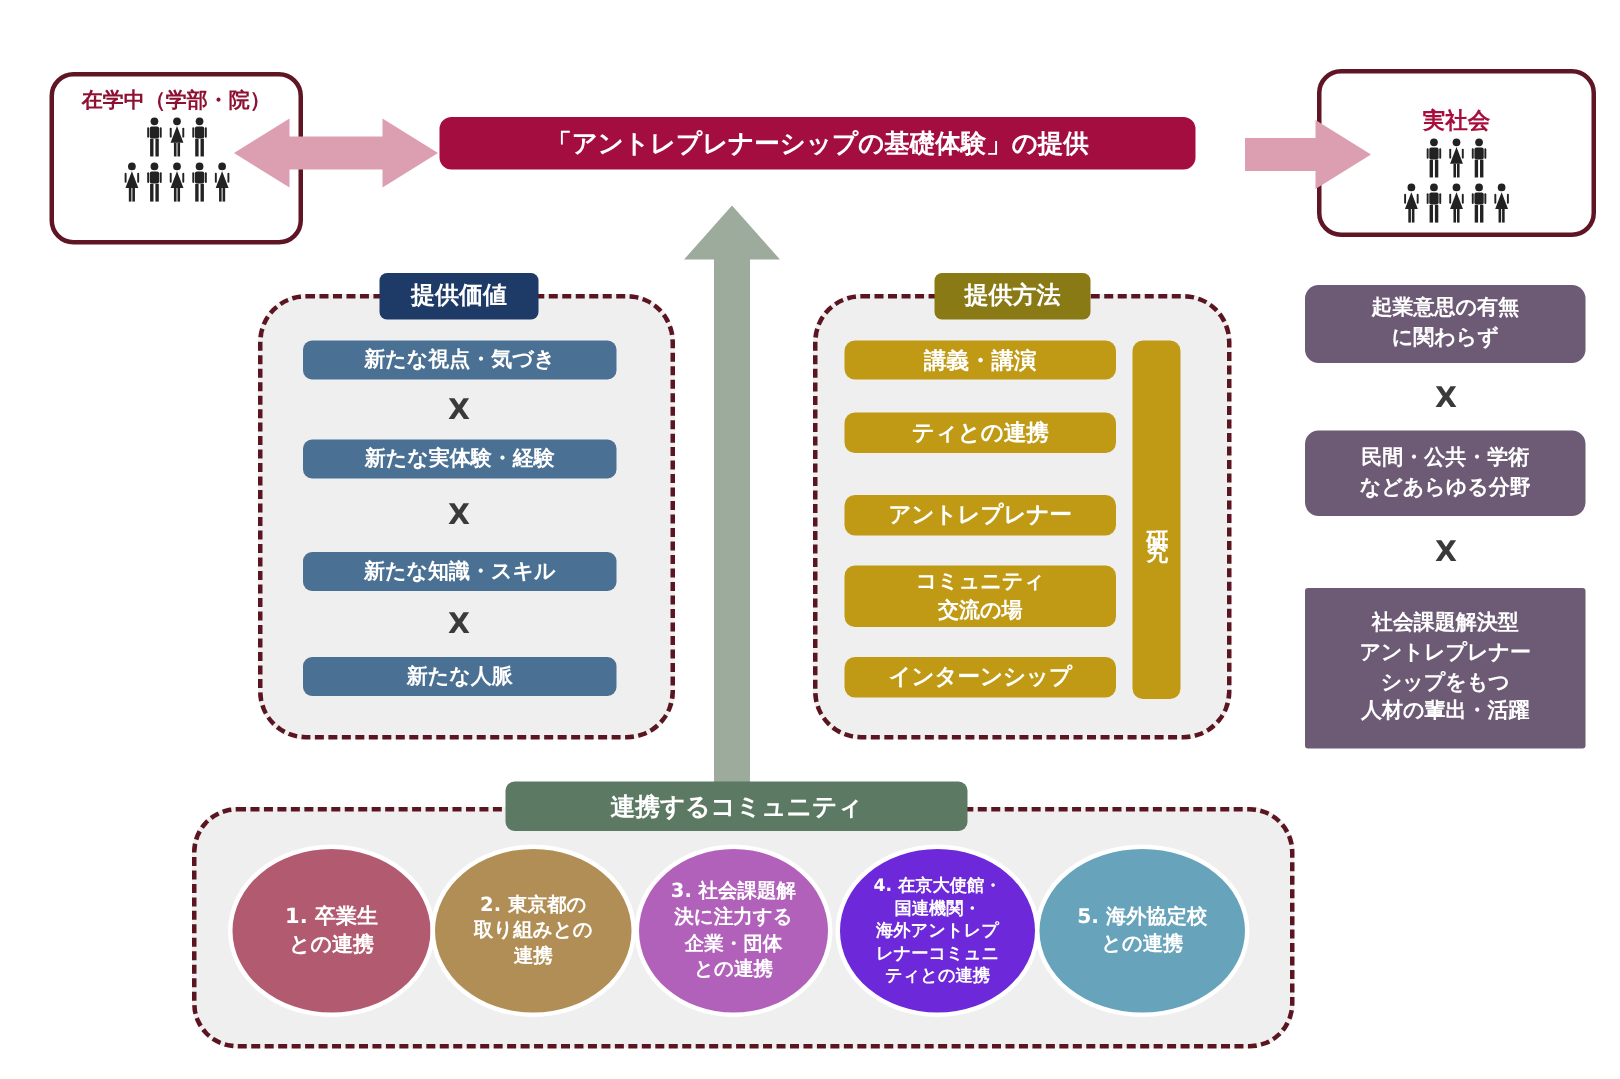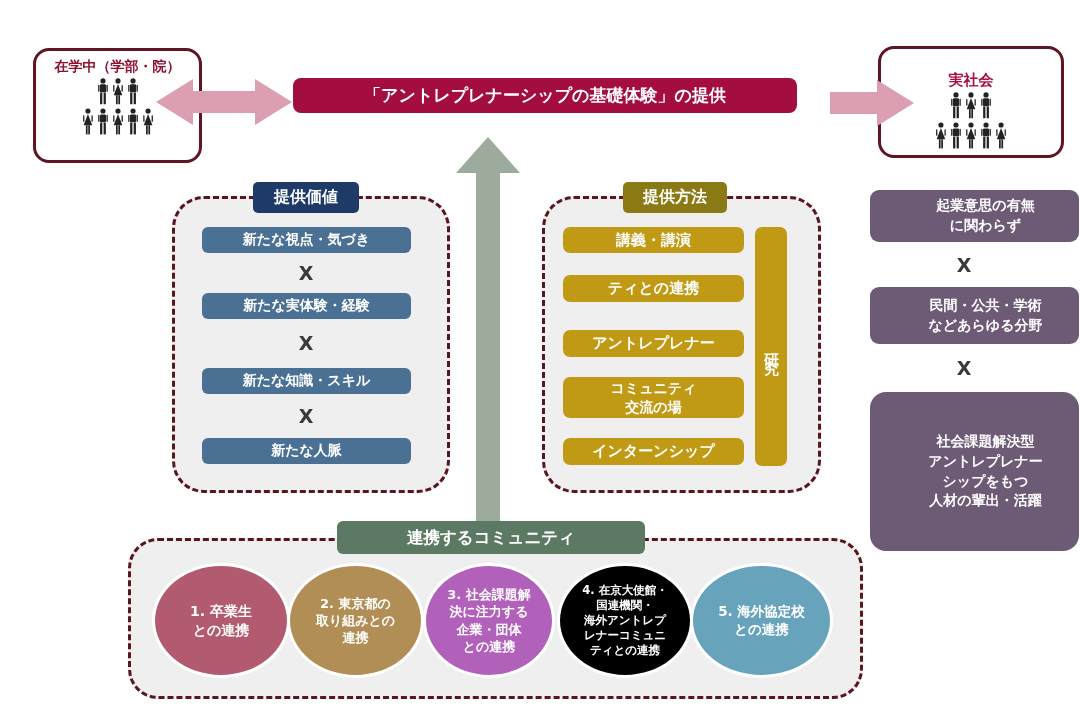--- a/index.html
+++ b/index.html
@@ -73,24 +73,24 @@
   #mbar-2{top:275px;height:27px;}
   #mbar-3{top:330px;height:27px;}
   #mbar-4{top:377px;height:41px;font-size:14px;line-height:1.35;}
   #mbar-5{top:438px;height:27px;}
   #research-bar{left:755px;top:227px;width:32px;height:239px;background:#c09a15;border-radius:7px;
     color:#fff;font-weight:bold;z-index:3;}
   #research-bar .vtext{writing-mode:vertical-rl;font-size:15px;letter-spacing:5px;}
 
   
   .obox{left:870px;width:187px;background:#6d5a75;border-radius:9px;color:#fff;
-    font-size:14px;font-weight:bold;line-height:1.4;z-index:2;padding-left:22px;}
+    font-size:14px;font-weight:bold;line-height:1.4;z-index:2;}
   #obox-1{top:190px;height:52px;}
   #obox-2{top:287px;height:57px;}
-  #obox-3{top:392px;height:159px;border-radius:16px;}
+  #obox-3{top:392px;height:107px;border-radius:2px;}
   #ox-1{left:944px;top:252px;} #ox-2{left:944px;top:355px;}
 
   
   .ellipse{top:563px;height:115px;border-radius:50%;border:3px solid #ffffff;box-sizing:border-box;
     color:#fff;font-weight:bold;line-height:1.32;z-index:3;}
   #ellipse-1{left:152px;width:138px;font-size:14px;}
   #ellipse-2{left:287px;width:137px;font-size:13px;}
   #ellipse-3{left:423px;width:132px;font-size:13px;}
   #ellipse-4{left:557px;width:136px;font-size:11.5px;}
   #ellipse-5{left:690px;width:143px;font-size:13.5px;}
@@ -199,21 +199,21 @@
   <div id="community-header" class="abs flexc sec-header">連携するコミュニティ</div>
   <div id="ellipse-1" class="abs flexc ellipse preline" style="background-color: rgb(178, 90, 112);">1. 卒業生
 との連携</div>
   <div id="ellipse-2" class="abs flexc ellipse preline" style="background-color: rgb(176, 142, 85);">2. 東京都の
 取り組みとの
 連携</div>
   <div id="ellipse-3" class="abs flexc ellipse preline" style="background-color: rgb(178, 97, 187);">3. 社会課題解
 決に注力する
 企業・団体
 との連携</div>
-  <div id="ellipse-4" class="abs flexc ellipse preline" style="background-color: #000000;">4. 在京大使館・
+  <div id="ellipse-4" class="abs flexc ellipse preline" style="background-color: #6d28d9;">4. 在京大使館・
 国連機関・
 海外アントレプ
 レナーコミュニ
 ティとの連携</div>
   <div id="ellipse-5" class="abs flexc ellipse preline" style="background-color: rgb(103, 163, 186);">5. 海外協定校
 との連携</div>
 
 </div>
 
 </body></html>

